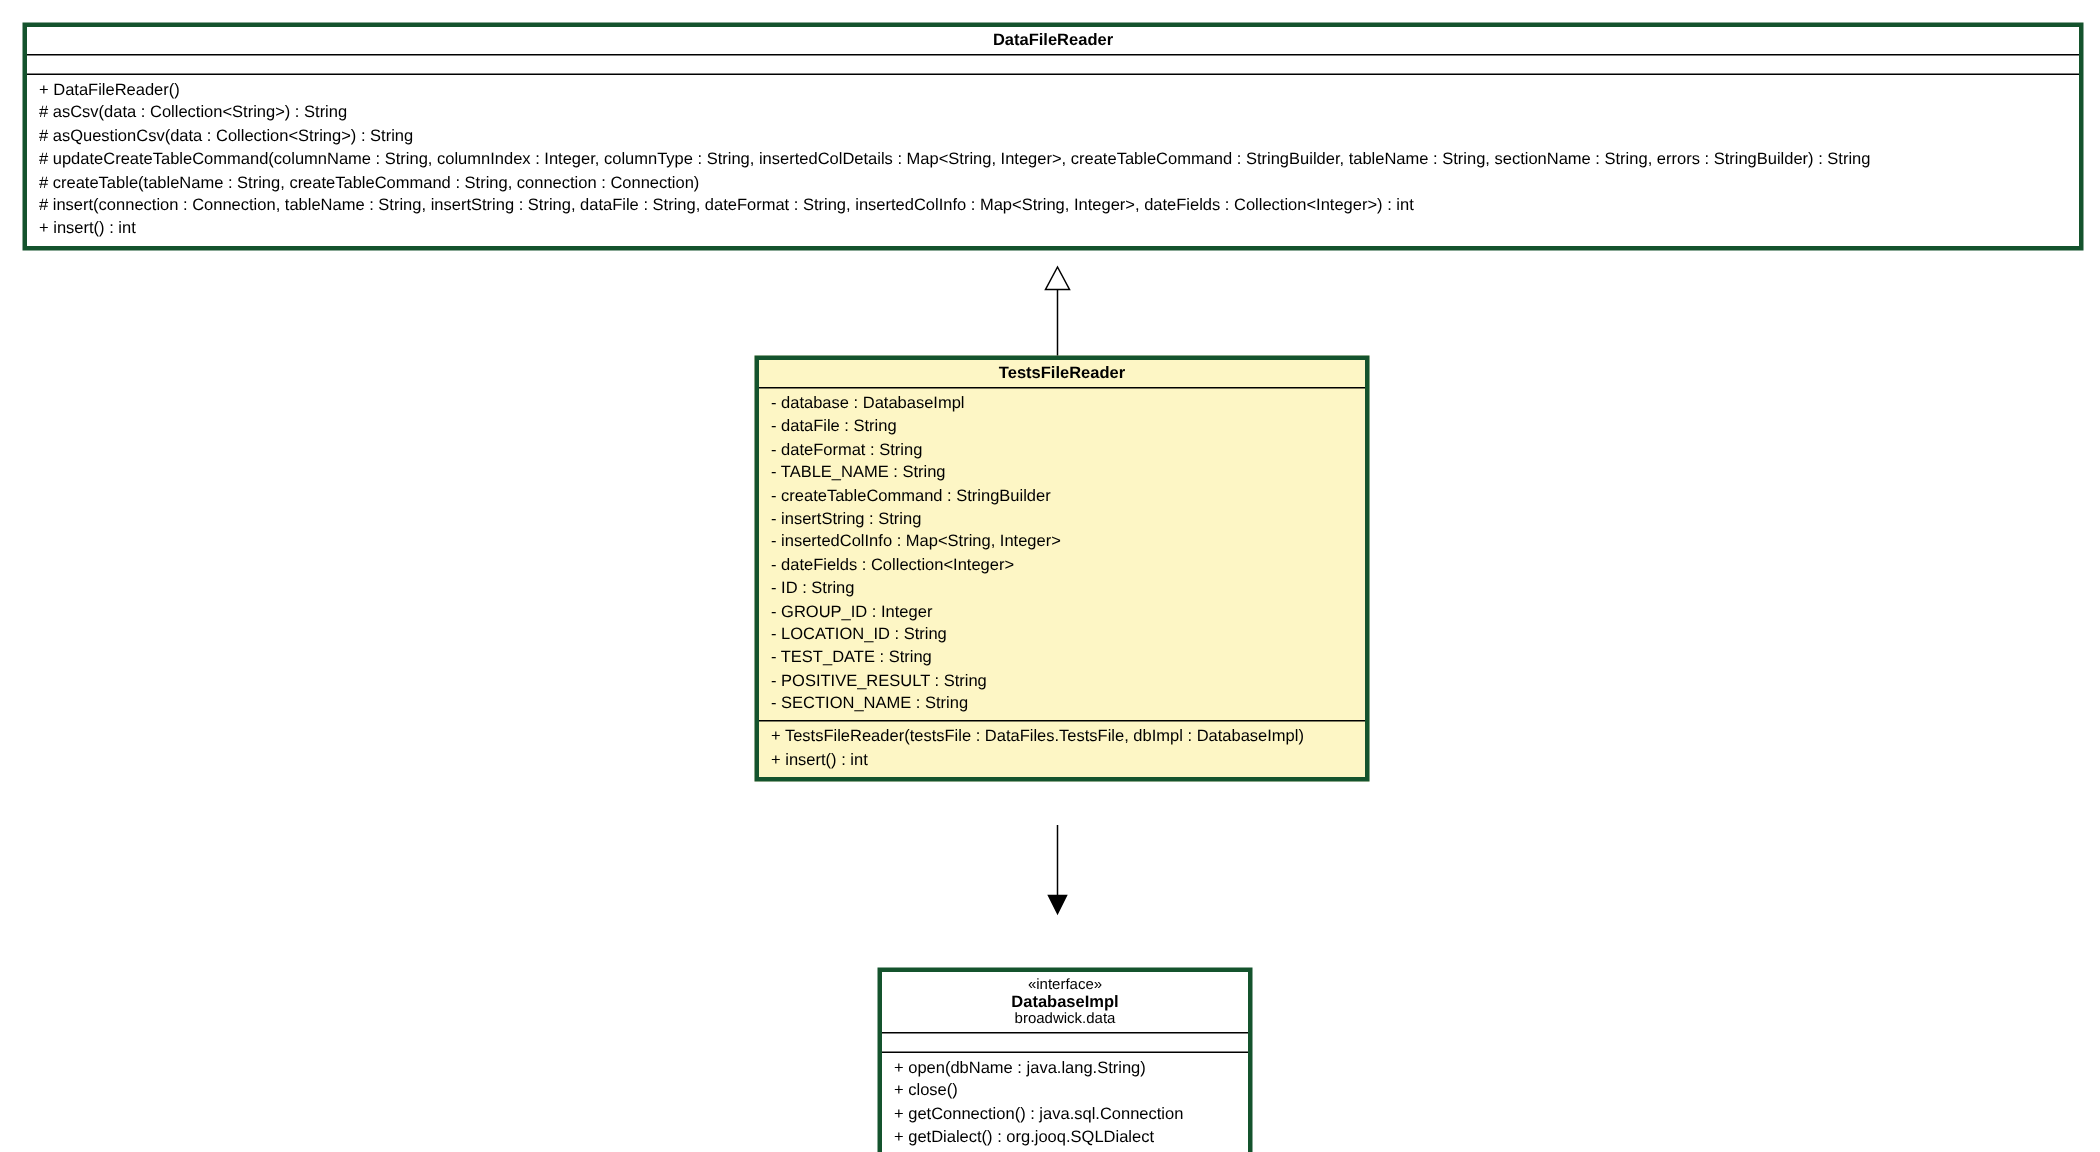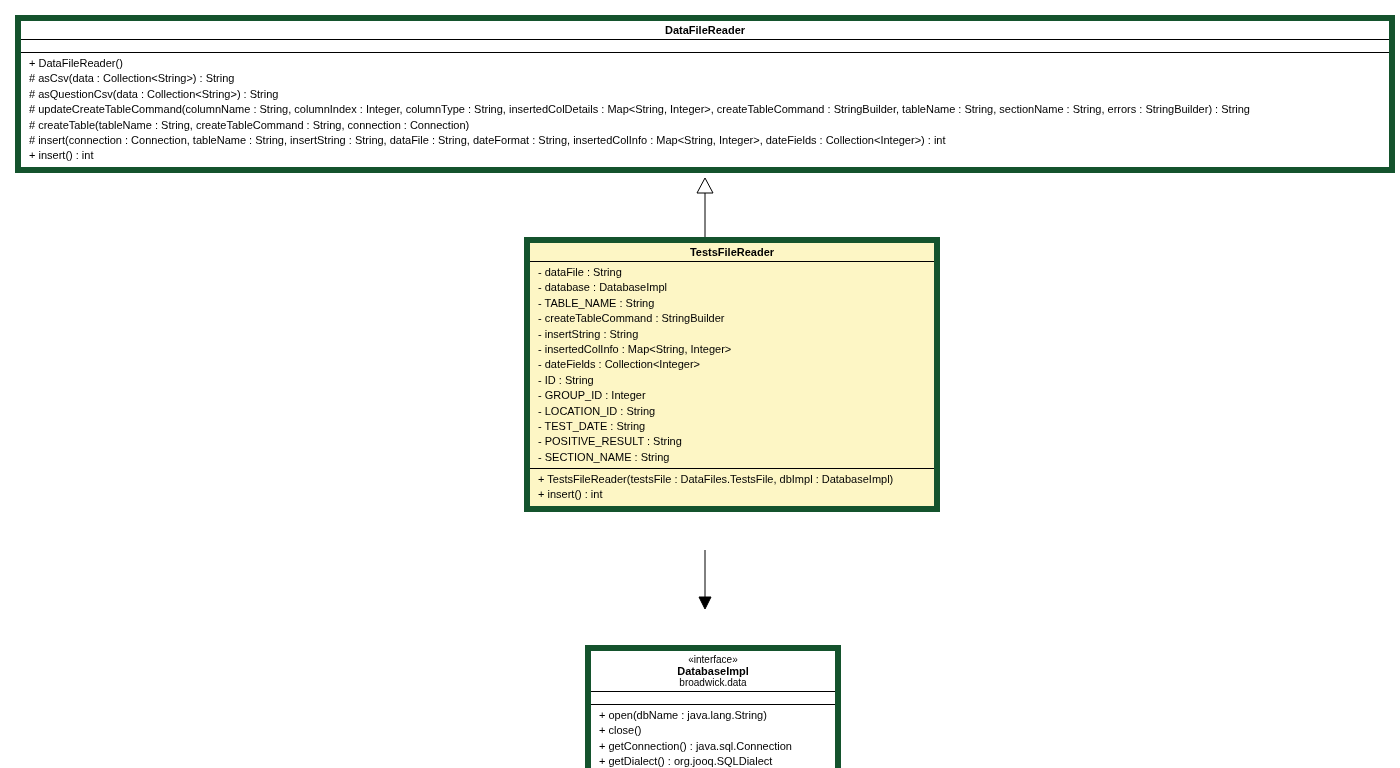--- a/index.html
+++ b/index.html
@@ -9,21 +9,21 @@
   font-size: 11px;
   background: #fff;
 }
 .diagram {
   position: relative;
   width: 1370px;
   height: 740px;
 }
 .class-box {
   position: absolute;
-  border: 6px solid #14532d;
+  border: 3px solid #14532d;
   background: #fff;
 }
 .class-box.yellow { background: #fdf6c5; }
 .class-header { text-align: center; font-weight: bold; border-bottom: 1px solid #000; padding: 3px 6px; }
 .class-subheader { text-align: center; font-weight: normal; font-size: 10px; }
 .class-section { border-bottom: 1px solid #000; padding: 3px 8px; line-height: 1.4; }
 .class-section:last-child { border-bottom: none; }
 .empty-section { min-height: 6px; }
 .member-row { white-space: nowrap; }
 svg.connector { position: absolute; top: 0; left: 0; pointer-events: none; }
@@ -40,25 +40,26 @@
       <div class="member-row">+ DataFileReader()</div>
       <div class="member-row"># asCsv(data : Collection&lt;String&gt;) : String</div>
       <div class="member-row"># asQuestionCsv(data : Collection&lt;String&gt;) : String</div>
       <div class="member-row"># updateCreateTableCommand(columnName : String, columnIndex : Integer, columnType : String, insertedColDetails : Map&lt;String, Integer&gt;, createTableCommand : StringBuilder, tableName : String, sectionName : String, errors : StringBuilder) : String</div>
       <div class="member-row"># createTable(tableName : String, createTableCommand : String, connection : Connection)</div>
       <div class="member-row"># insert(connection : Connection, tableName : String, insertString : String, dataFile : String, dateFormat : String, insertedColInfo : Map&lt;String, Integer&gt;, dateFields : Collection&lt;Integer&gt;) : int</div>
       <div class="member-row">+ insert() : int</div>
     </div>
   </div>
 
-  <div class="class-box yellow" style="left:509px; top:222px; width:404px;">
+  <div class="class-box yellow" style="left:488px; top:222px; width:404px;">
     <div class="class-header">TestsFileReader</div>
     <div class="class-section">
+      <div class="member-row">- database : DatabaseImpl</div>
       <div class="member-row">- dataFile : String</div>
-      <div class="member-row">- database : DatabaseImpl</div>
+      <div class="member-row">- dateFormat : String</div>
       <div class="member-row">- TABLE_NAME : String</div>
       <div class="member-row">- createTableCommand : StringBuilder</div>
       <div class="member-row">- insertString : String</div>
       <div class="member-row">- insertedColInfo : Map&lt;String, Integer&gt;</div>
       <div class="member-row">- dateFields : Collection&lt;Integer&gt;</div>
       <div class="member-row">- ID : String</div>
       <div class="member-row">- GROUP_ID : Integer</div>
       <div class="member-row">- LOCATION_ID : String</div>
       <div class="member-row">- TEST_DATE : String</div>
       <div class="member-row">- POSITIVE_RESULT : String</div>

